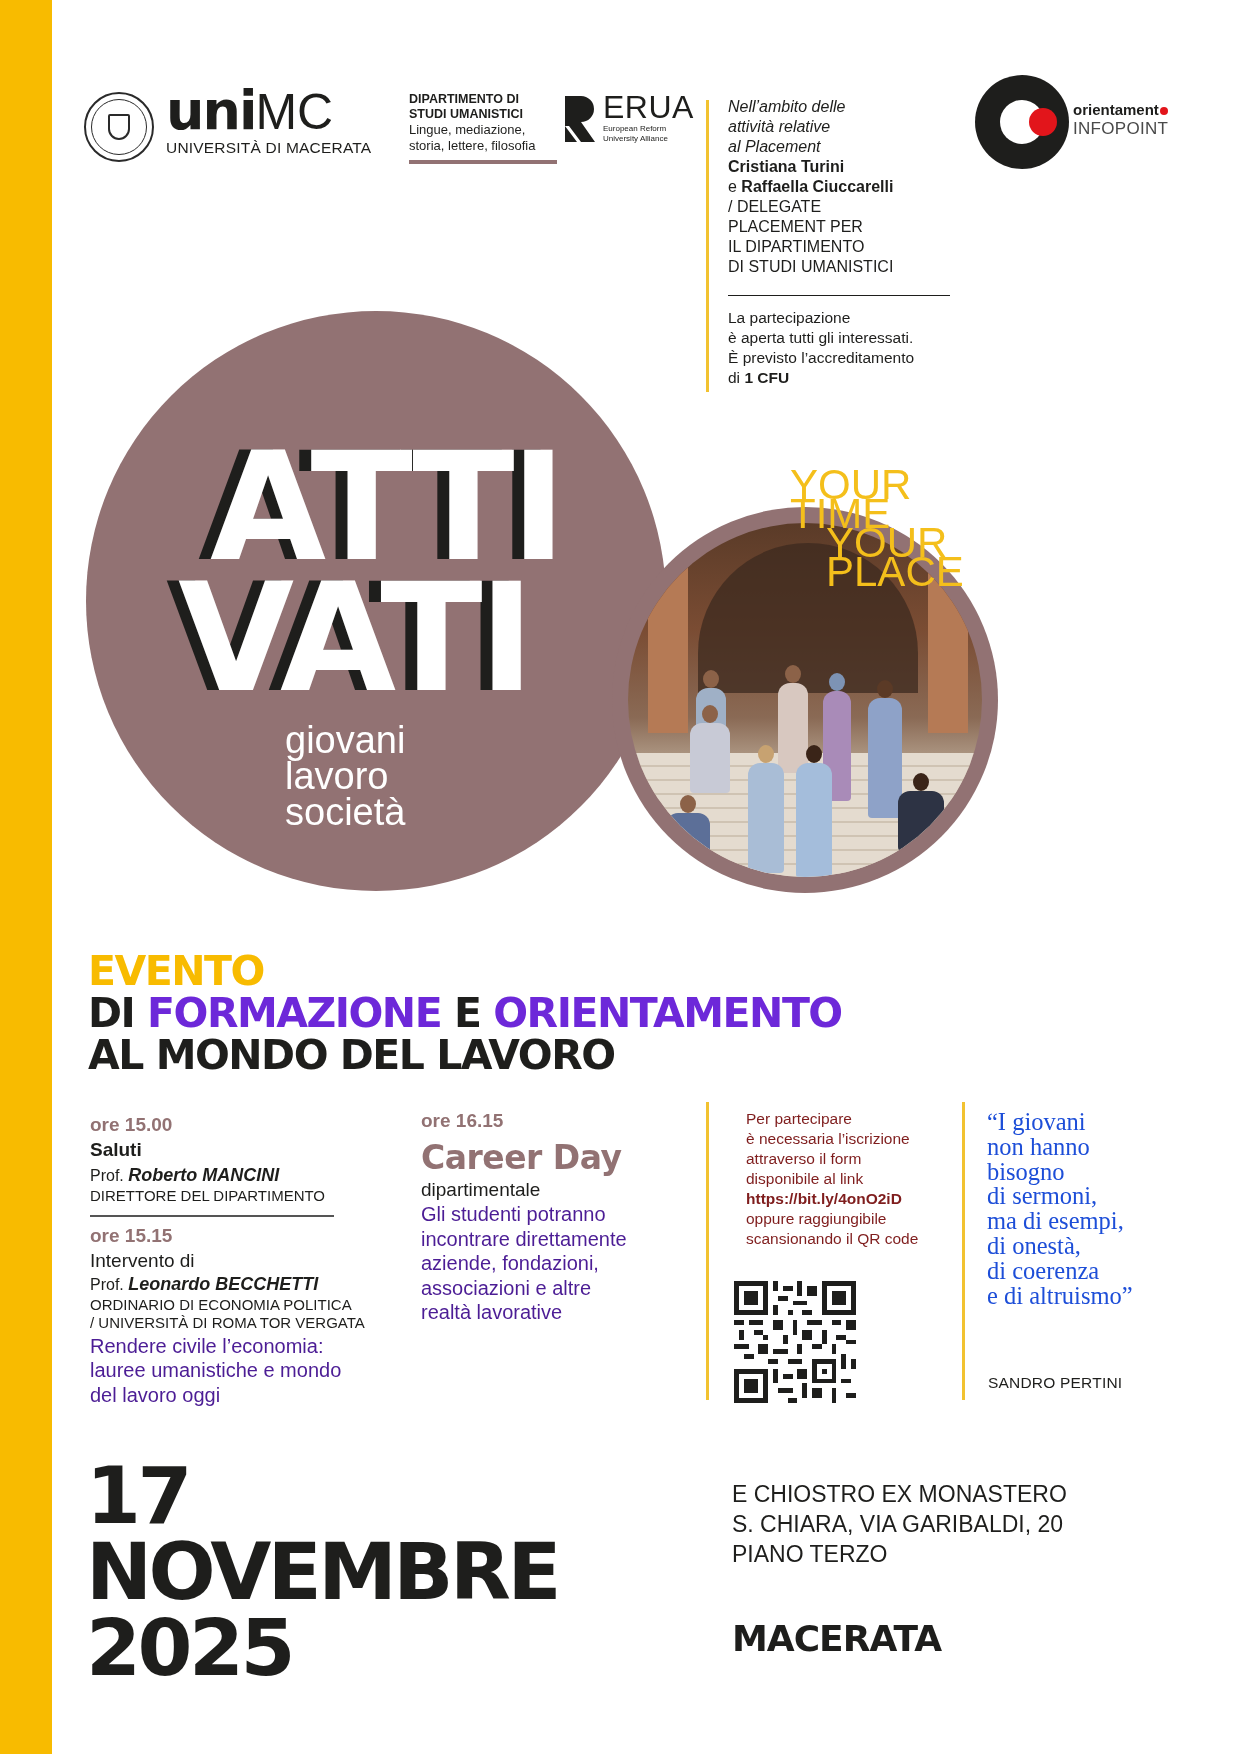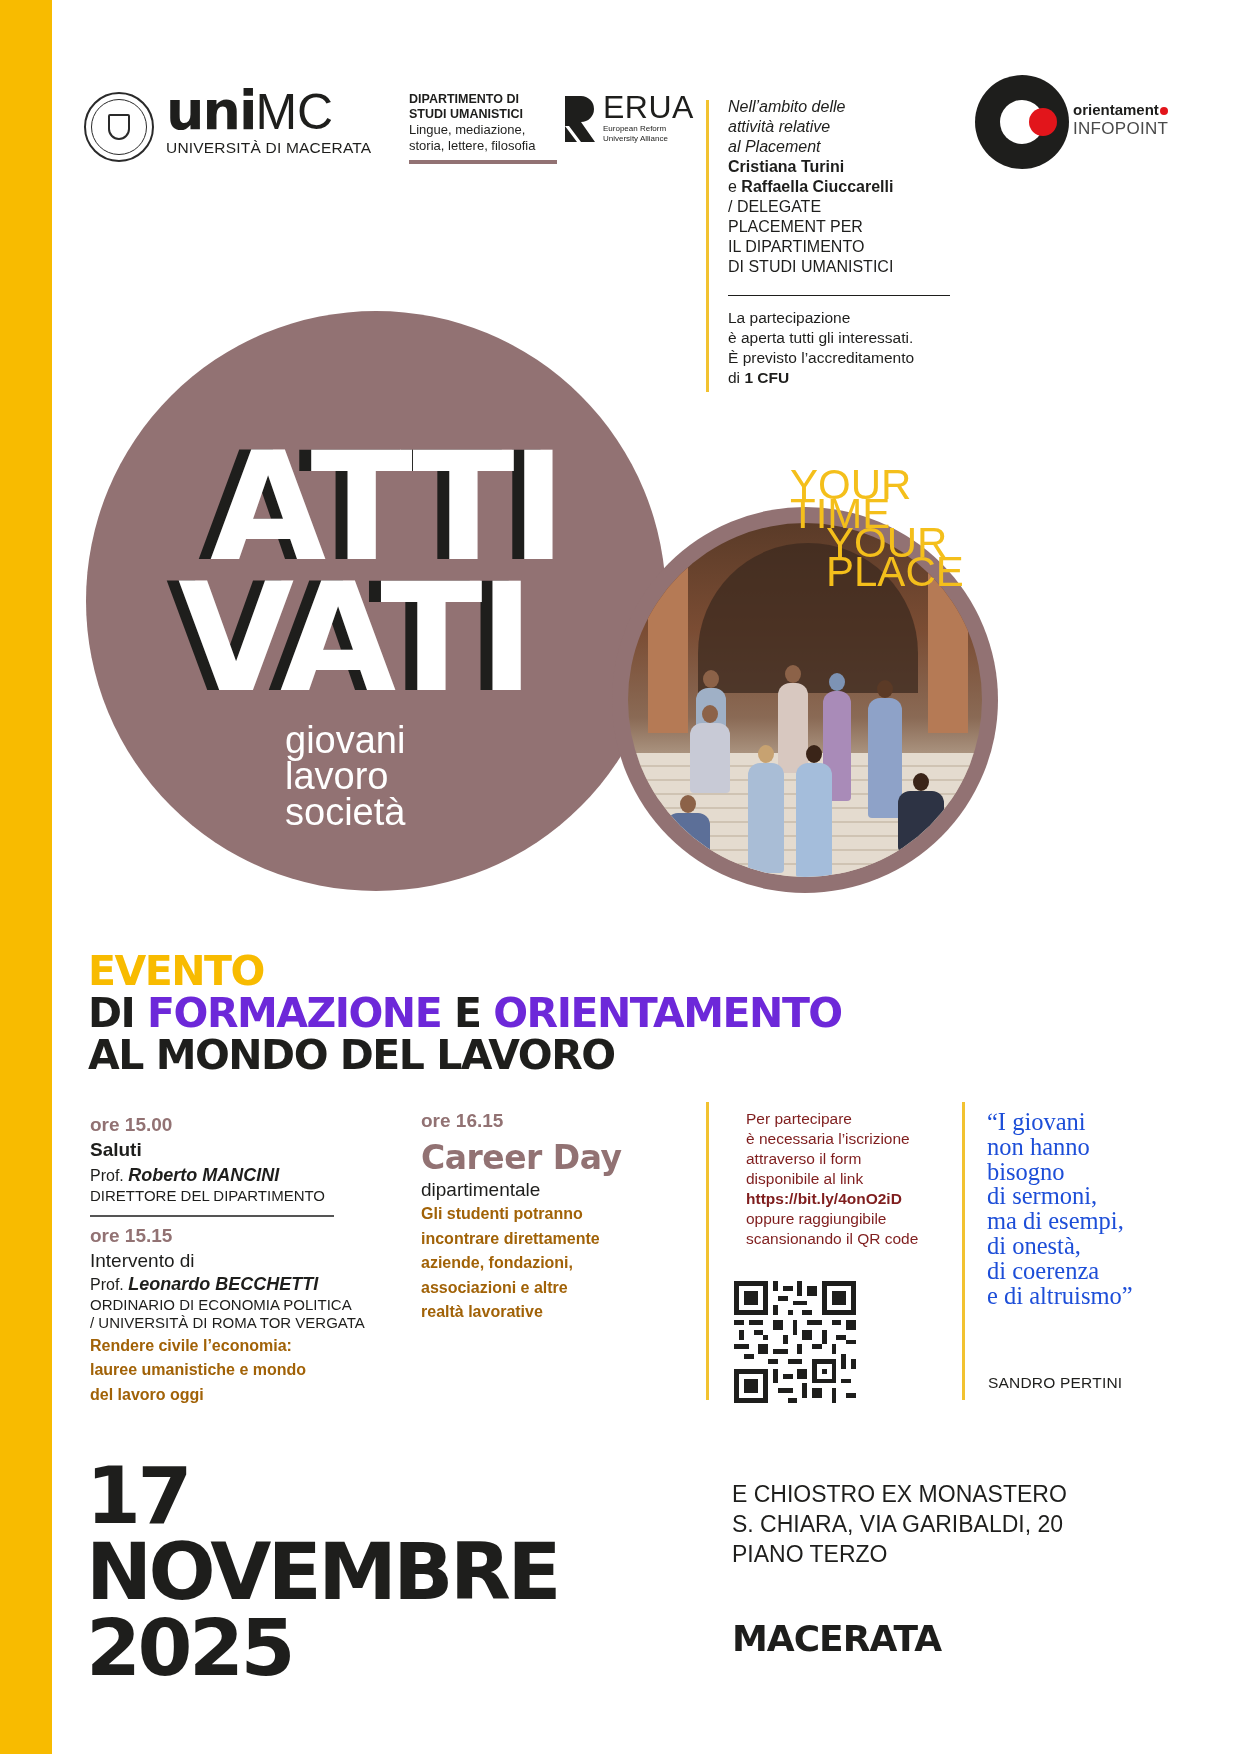--- a/index.html
+++ b/index.html
@@ -71,21 +71,21 @@
   .mauve { color:#6d28d9;margin-top:35px; }
 
   
   .col { position:absolute; }
   .time { font-weight:bold; font-size:19px; line-height:22px; color:#927273; }
   .p-title { font-weight:bold; font-size:19px; line-height:24px; color:#1e1e1c; }
   .p-line { font-size:19px; line-height:24px; color:#1e1e1c; }
   .prof { font-size:16px; line-height:22px; color:#1e1e1c; }
   .prof i { font-weight:bold; font-style:italic; font-size:18px; }
   .role { font-size:15px; line-height:18px; color:#1e1e1c; }
-  .desc { font-weight:bold; font-size:16px; line-height:24.5px; color:#a16207; }
+  .desc { font-weight:normal; font-size:20px; line-height:24.5px; color:#4c1d95; }
   .sep { width:244px; height:1.5px; background:#555; margin:10px 0 8px; }
   .career { font-family:"DejaVu Sans", sans-serif; font-weight:bold; font-size:33px; line-height:40px; color:#927273; letter-spacing:-0.5px; }
 
   .reg { position:absolute; left:728px; top:1109px; width:200px; font-size:15.5px; line-height:20px; color:#7f1d1d;margin-left:18px; }
   .reg b { font-weight:bold; }
   .qr { position:absolute; left:734px; top:1281px; width:122px; height:122px; background:#fff; }
   .qr svg { width:122px; height:122px; display:block; }
 
   .quote { position:absolute; left:987px; top:1110px; width:190px; font-family:"Liberation Serif", serif; font-size:24.5px; line-height:24.8px; color:#1d4ed8; }
   .author { position:absolute; left:988px; top:1334px; font-size:15.5px; color:#1e1e1c; letter-spacing:0.2px;margin-top:40px; }

